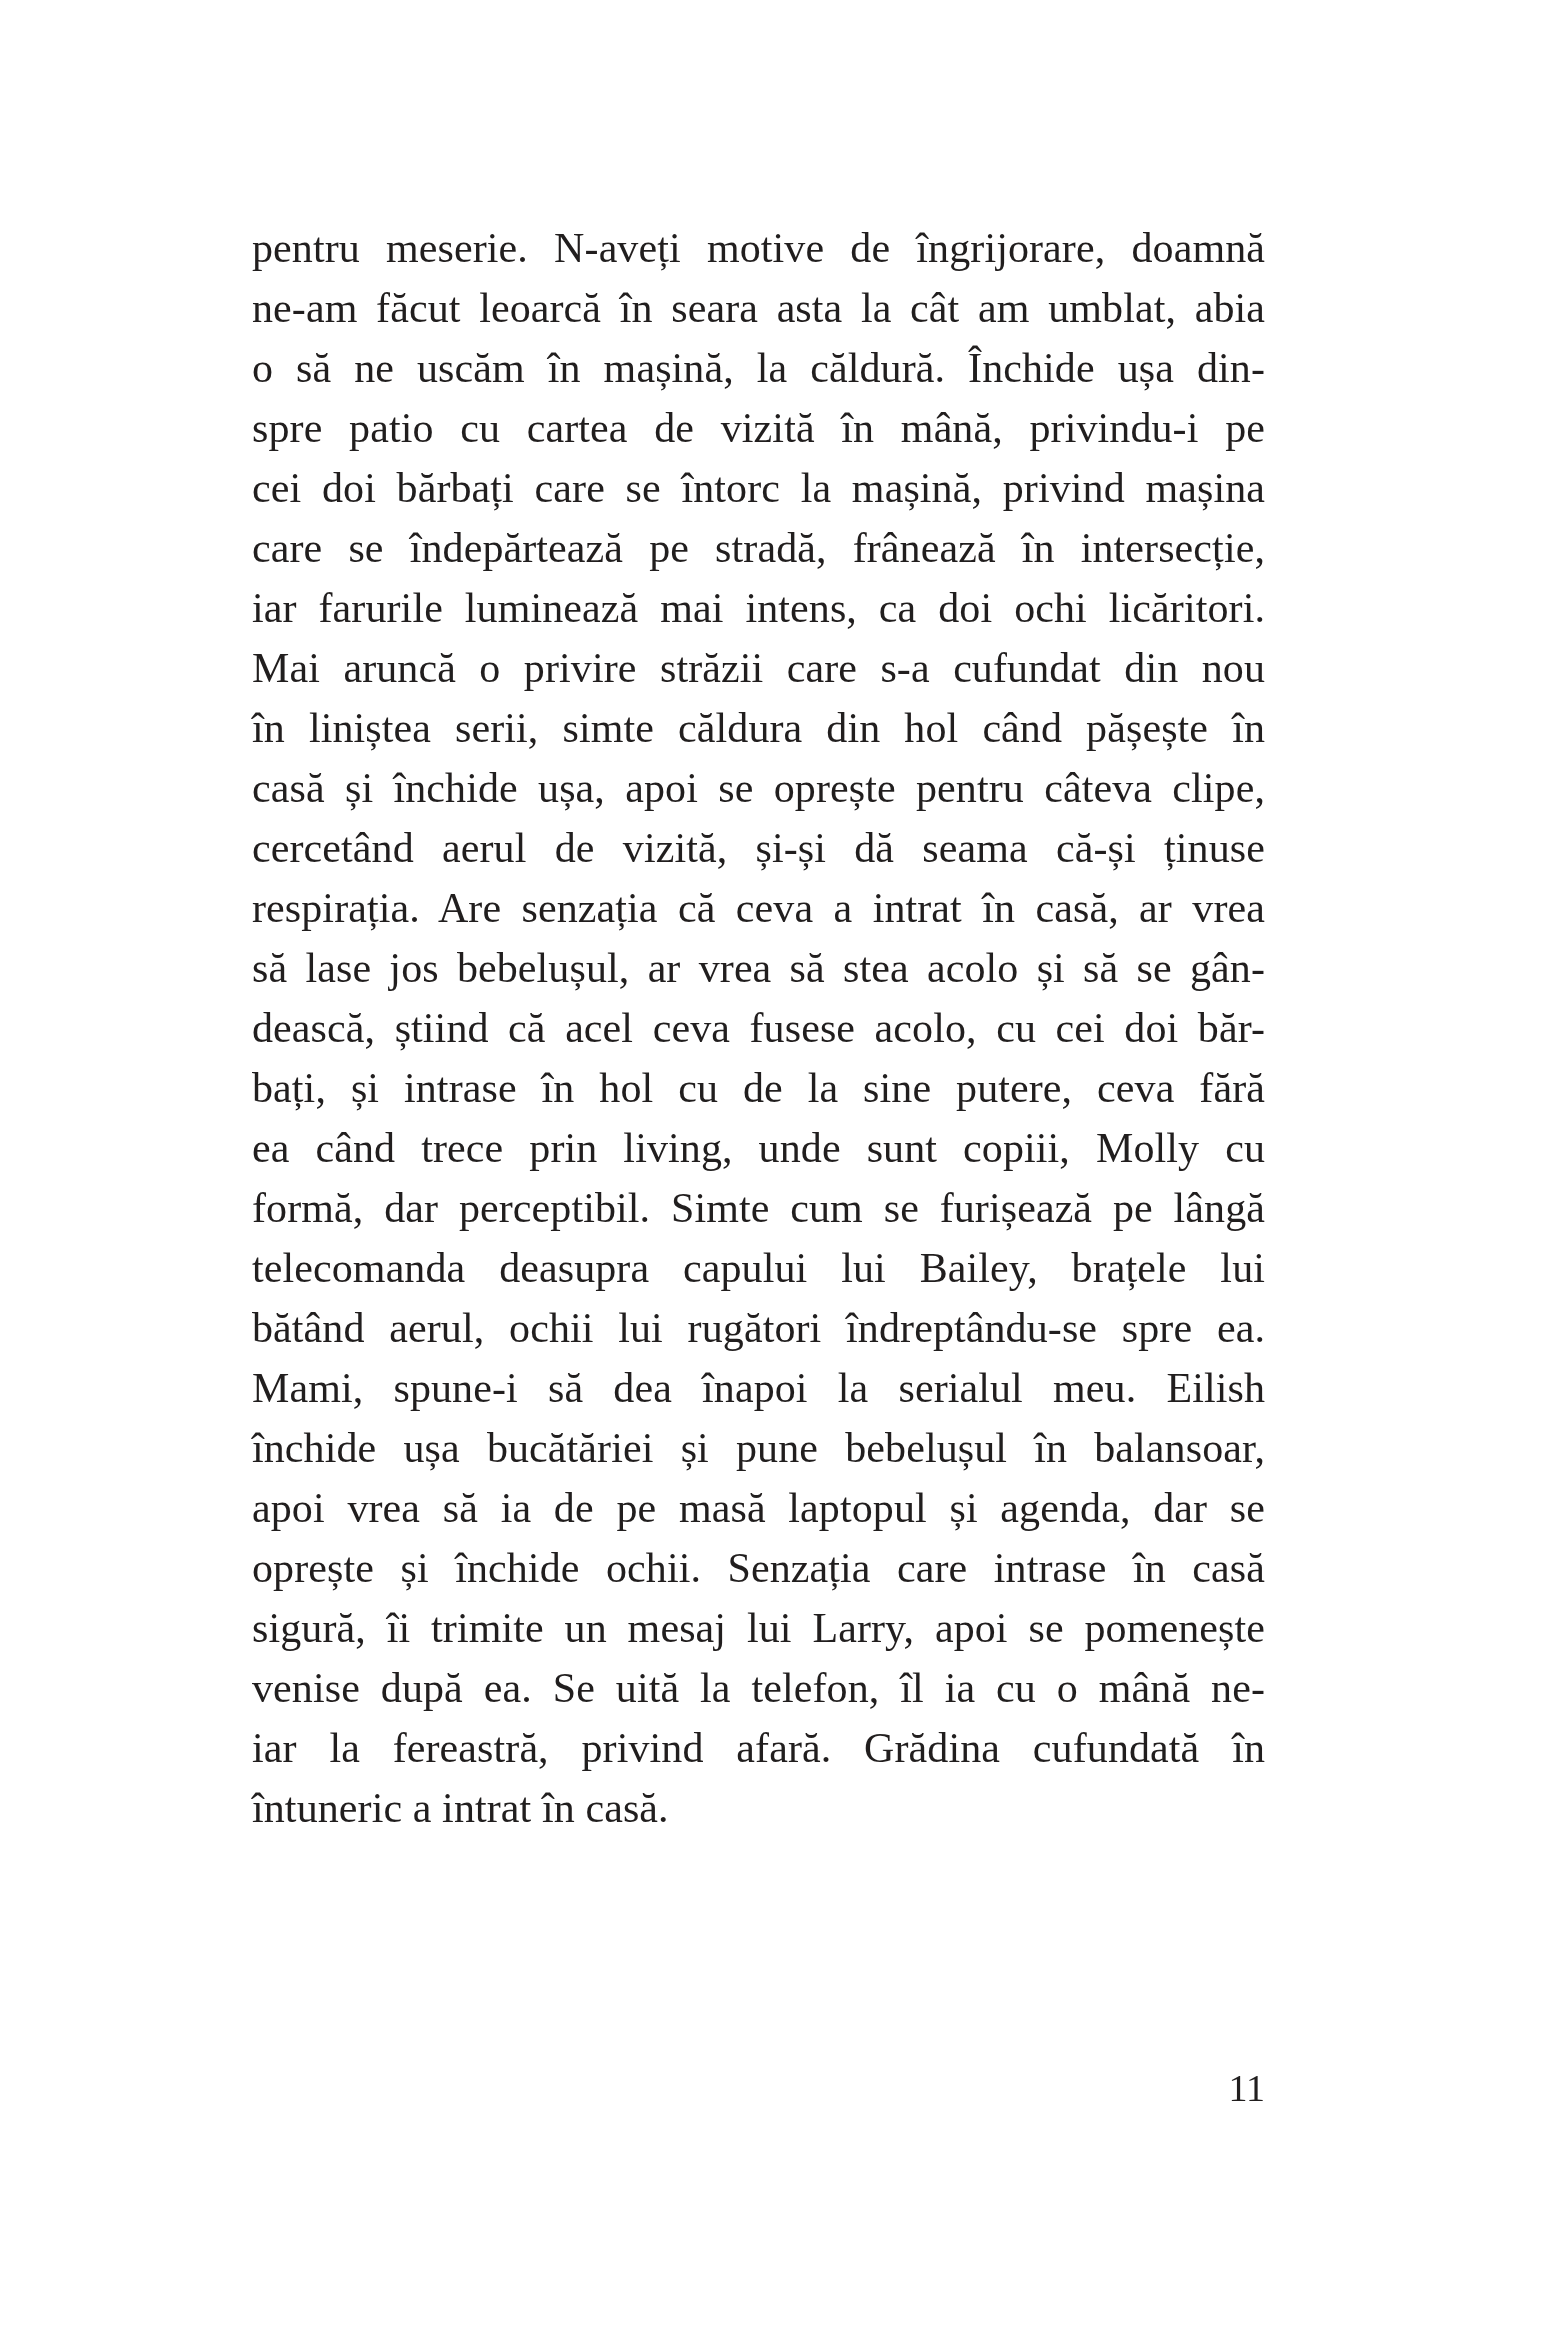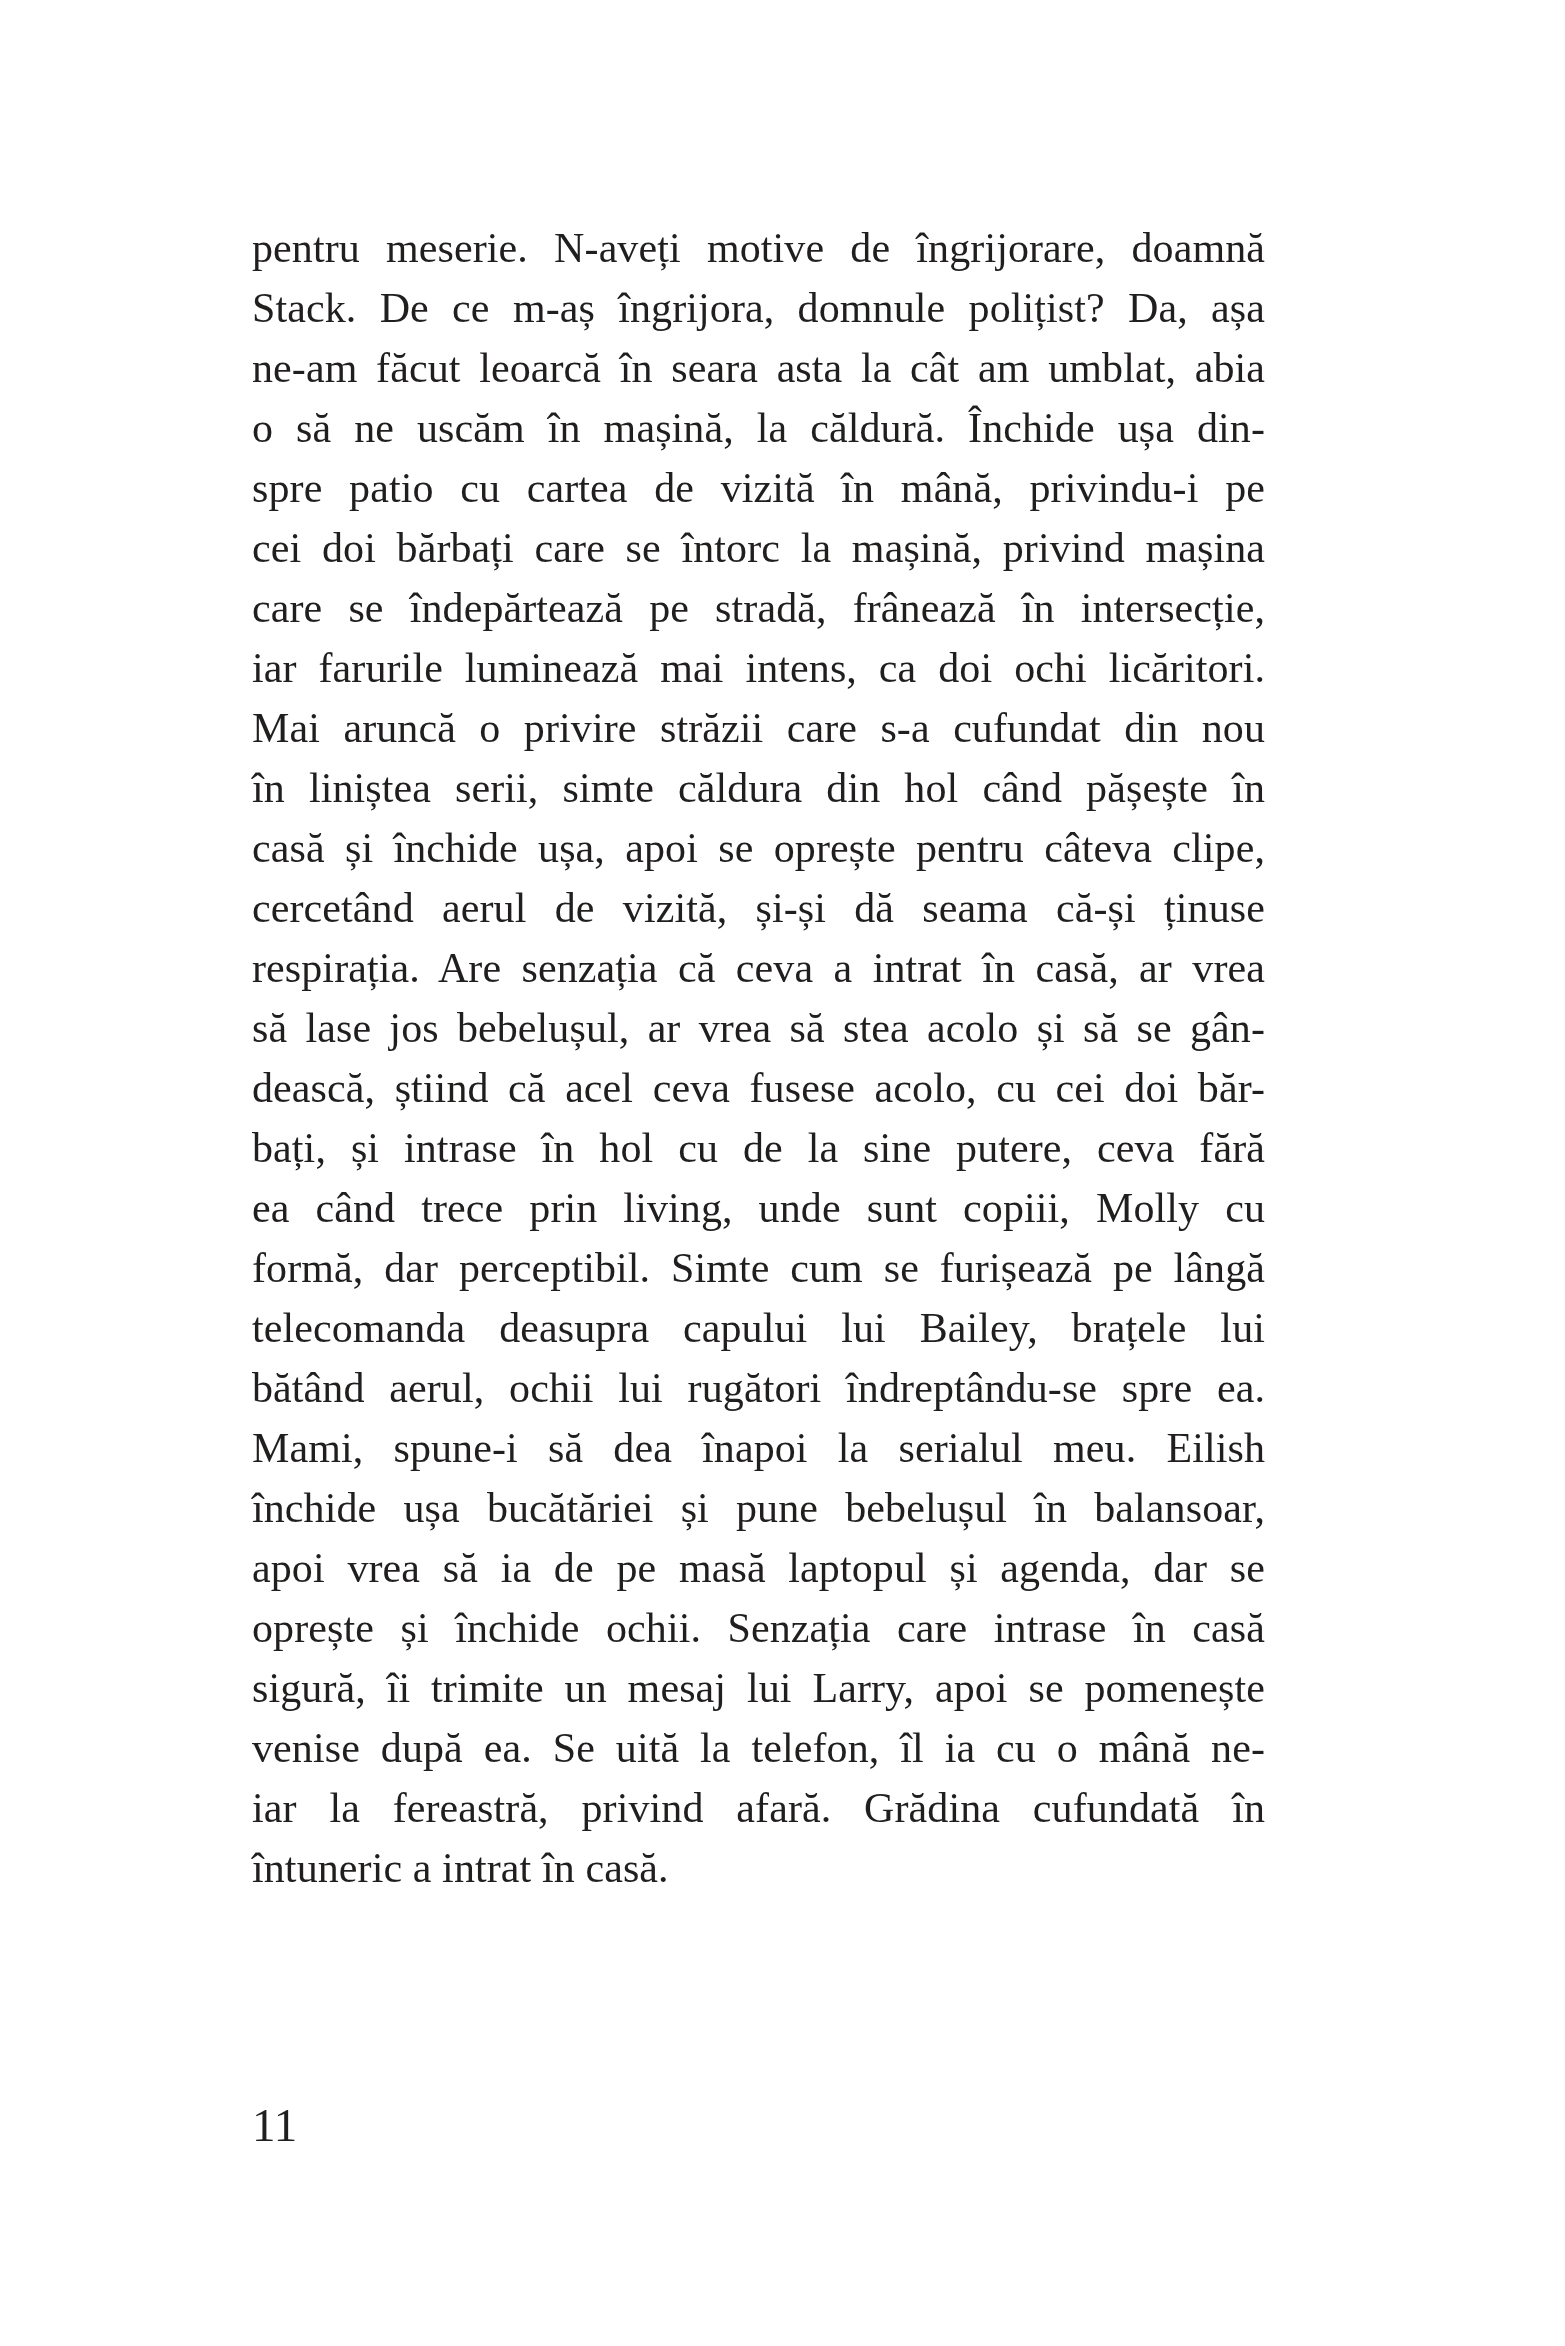--- a/index.html
+++ b/index.html
@@ -35,34 +35,32 @@
   }
   .line.last {
     text-align: left;
     text-align-last: left;
   }
   .folio {
     position: absolute;
     left: 252px;
     top: 2058px;
     width: 1013px;
-    font-size: 47px;
+    font-size: 38px;
     line-height: 60px;
     color: var(--ink);
-    text-align: left;
-    margin-top: 37px;
+    text-align: right;
   }
 </style>
 </head>
 <body>
 
 <div class="page">
   <div class="text-block">
     <div class="line">pentru meserie. N-aveți motive de îngrijorare, doamnă</div>
-    <div class="line">Stack. De ce m-aș îngrijora, domnule polițist? Da, așa</div>
     <div class="line">ne-am făcut leoarcă în seara asta la cât am umblat, abia</div>
     <div class="line">o să ne uscăm în mașină, la căldură. Închide ușa din-</div>
     <div class="line">spre patio cu cartea de vizită în mână, privindu-i pe</div>
     <div class="line">cei doi bărbați care se întorc la mașină, privind mașina</div>
     <div class="line">care se îndepărtează pe stradă, frânează în intersecție,</div>
     <div class="line">iar farurile luminează mai intens, ca doi ochi licăritori.</div>
     <div class="line">Mai aruncă o privire străzii care s-a cufundat din nou</div>
     <div class="line">în liniștea serii, simte căldura din hol când pășește în</div>
     <div class="line">casă și închide ușa, apoi se oprește pentru câteva clipe,</div>
     <div class="line">cercetând aerul de vizită, și-și dă seama că-și ținuse</div>

